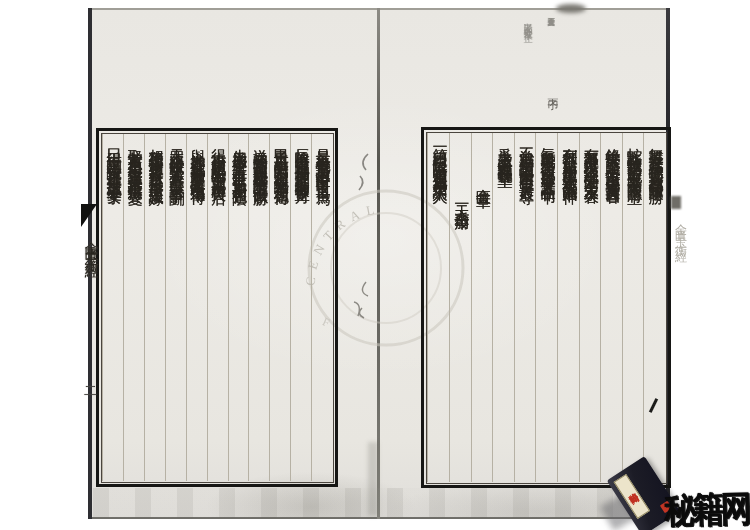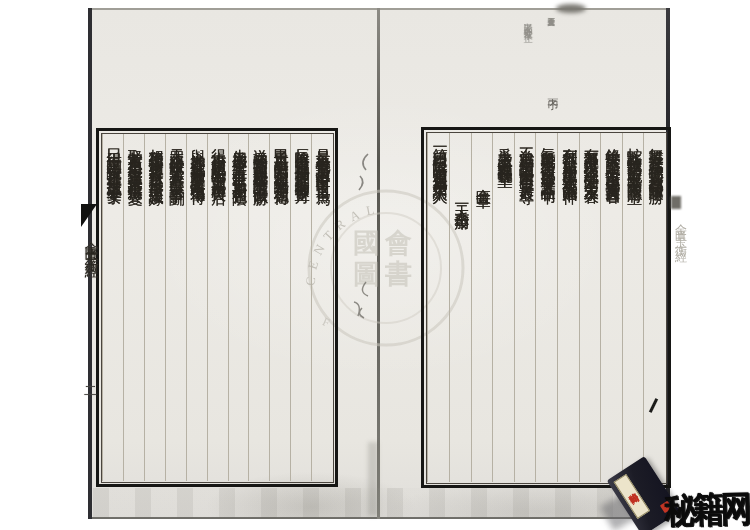--- a/index.html
+++ b/index.html
@@ -100,21 +100,20 @@
     <circle cx="87" cy="84" r="55" fill="none" stroke="#cdcac1" stroke-width="2" opacity="0.55"></circle>
     <path id="arcT" d="M 16 102 A 72 72 0 0 1 152 68" fill="none"></path>
     <path id="arcB" d="M 28 132 A 72 72 0 0 0 150 122" fill="none"></path>
     <text font-size="13" fill="#b6b3aa" letter-spacing="7" opacity="0.9">
       <textPath href="#arcT">CENTRAL</textPath>
     </text>
     <text font-size="12" fill="#bdbab1" letter-spacing="70" opacity="0.8">
       <textPath href="#arcB">F C</textPath>
     </text>
   </svg>
-  <div class="seal-inner">國會圖書</div>
 
   <div class="hand hand-1">王父三合六壬戌亥五行</div>
   <div class="hand hand-1d">丙子</div>
   <div class="hand hand-2">老陽内外往來不止</div>
 
   <svg class="smudge" style="left:350px;top:150px;" width="30" height="48">
     <path d="M18 4 q-9 8 -2 16 M10 26 q6 6 -1 14" stroke="#6f6d68" stroke-width="1.6" fill="none" opacity=".8"></path>
   </svg>
   <svg class="smudge" style="left:346px;top:278px;" width="32" height="44">
     <path d="M20 4 q-8 10 2 14 M8 24 q8 2 4 14 M16 30 q-6 6 2 10" stroke="#74726c" stroke-width="1.4" fill="none" opacity=".8"></path>

